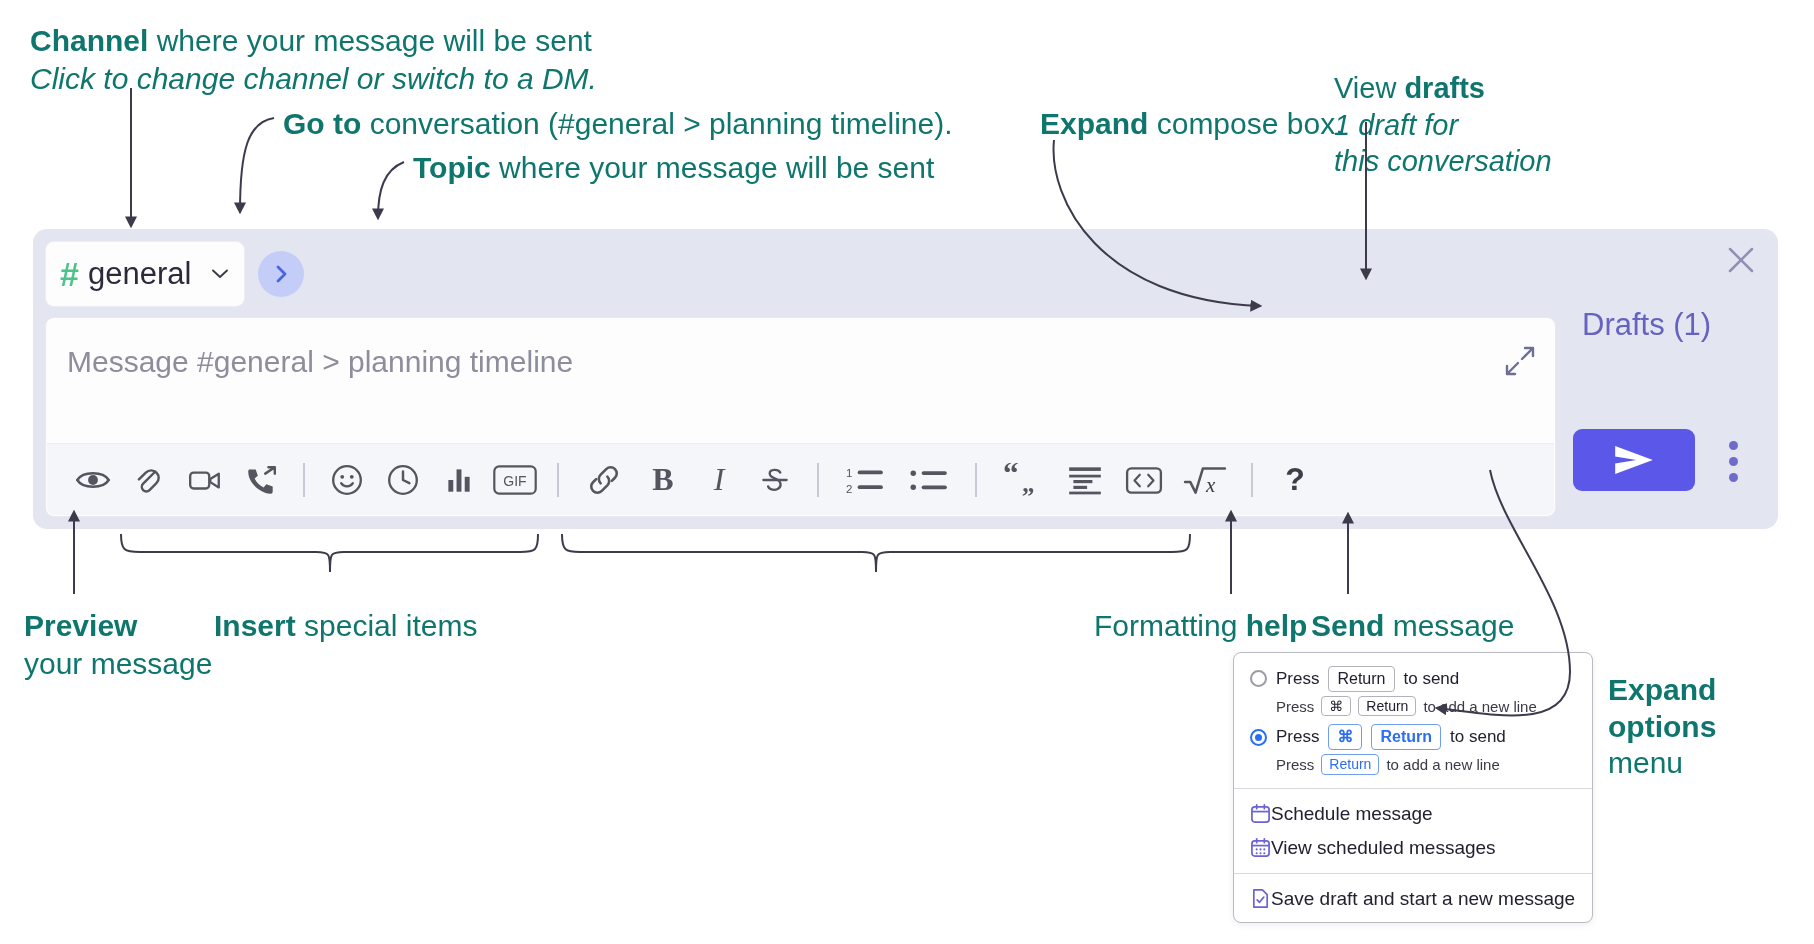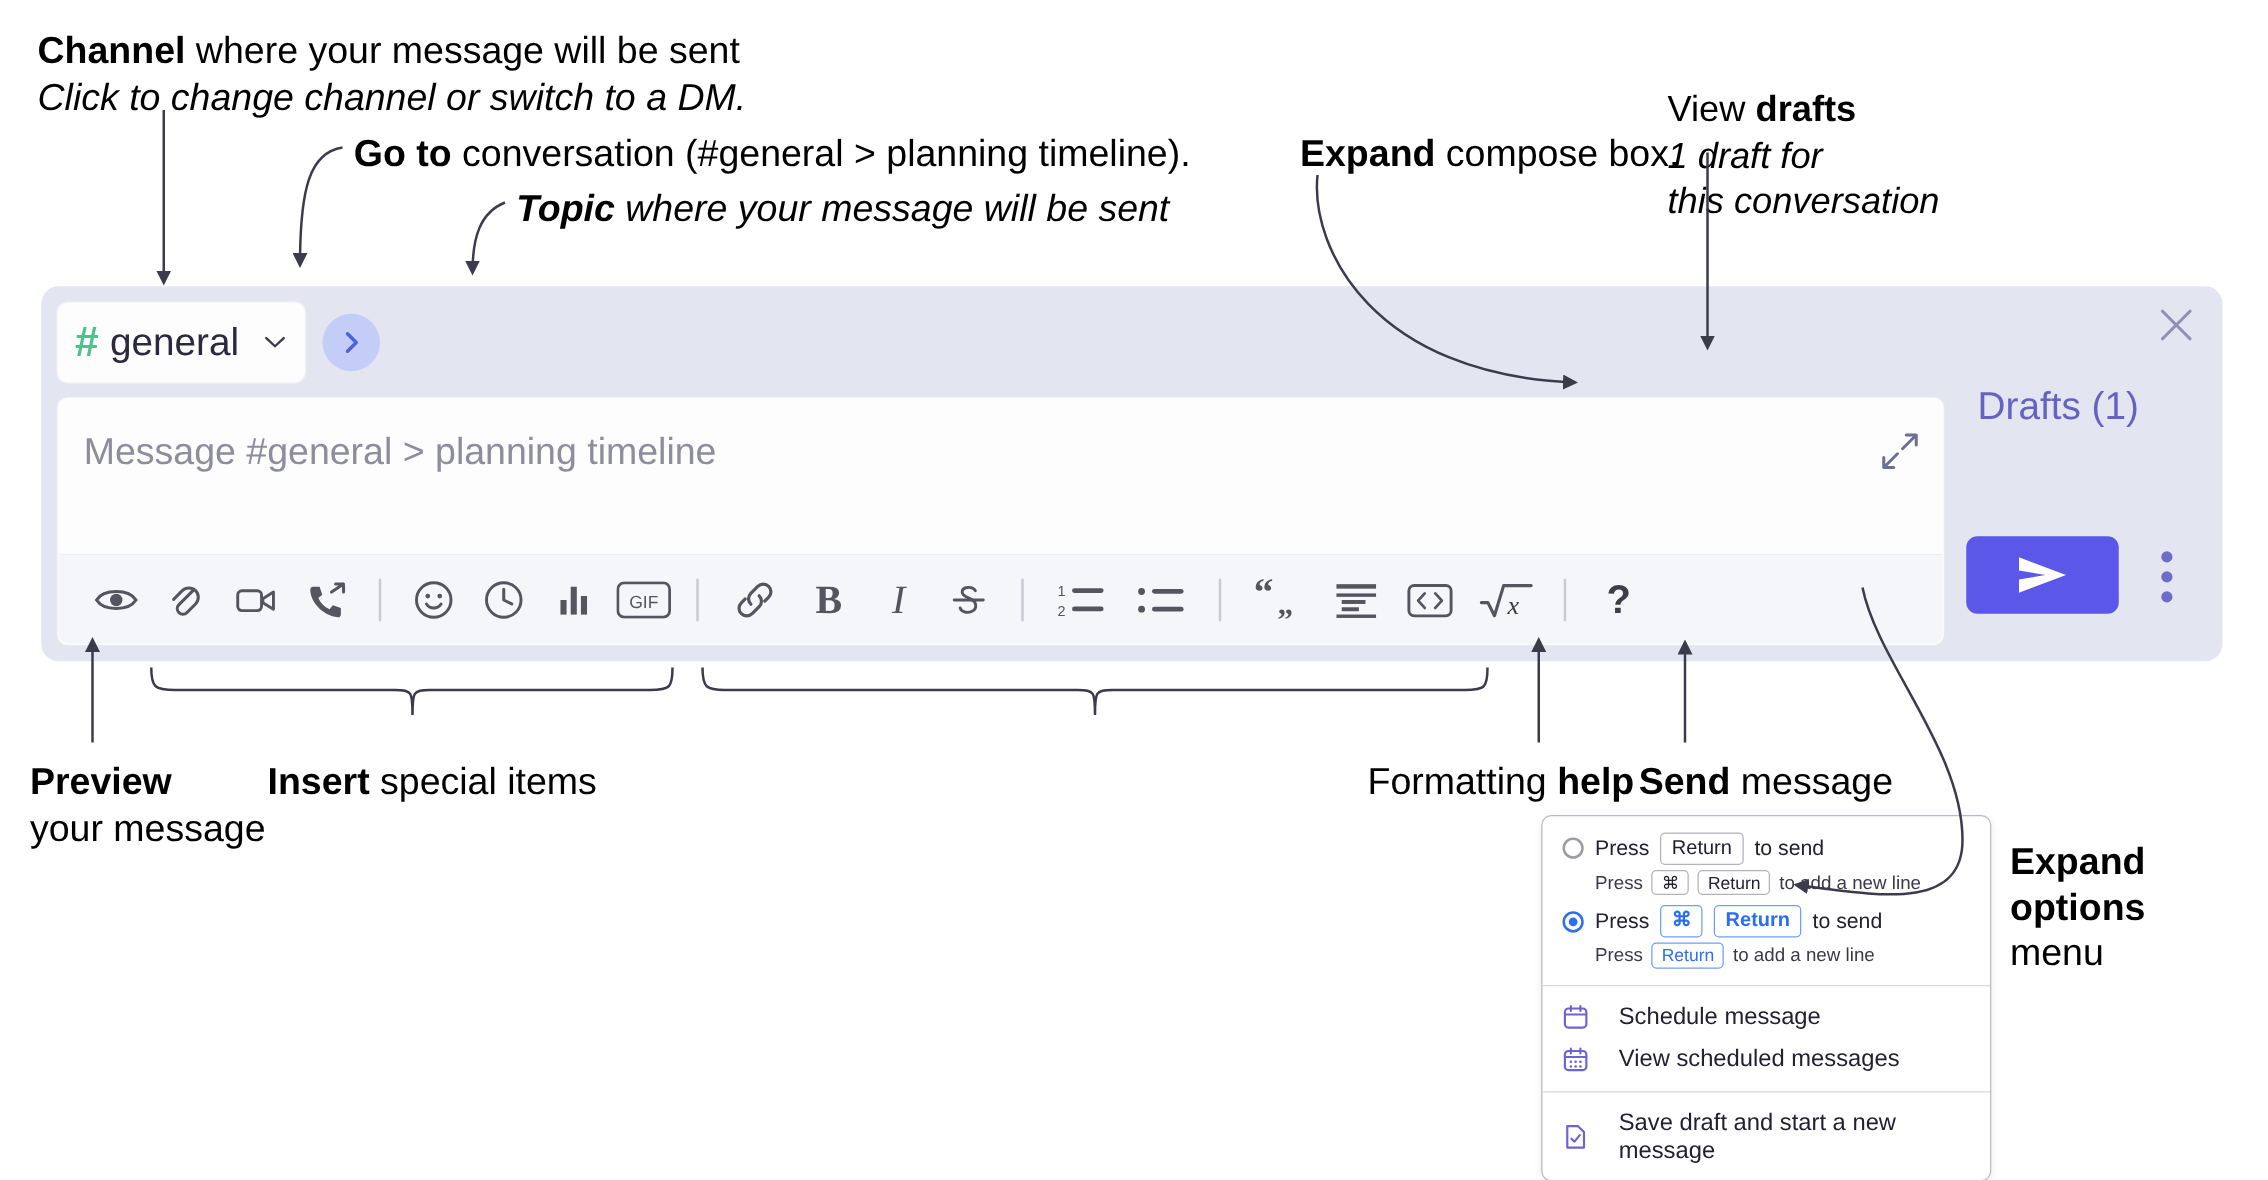--- a/index.html
+++ b/index.html
@@ -5,21 +5,21 @@
   * { box-sizing: border-box; margin: 0; padding: 0; }
   html, body {
     width: 1814px; height: 944px;
     background: #ffffff;
     font-family: "Liberation Sans", sans-serif;
     color: #1d1c2e;
     overflow: hidden;
   }
   #root { position: relative; width: 1814px; height: 944px; }
 
-  .anno { position: absolute; color: #000000; line-height: 1.26; }
+  .anno { position: absolute; color: #0f766e; line-height: 1.26; }
   .anno b { font-weight: 700; }
   .anno i { font-style: italic; }
   .a-30 { font-size: 30px; }
   .a-29 { font-size: 29px; margin-top: 48px; }
 
   svg.ovl { position: absolute; left: 0; top: 0; width: 1814px; height: 944px; pointer-events: none; overflow: visible; }
 
   
   #compose {
     position: absolute; left: 33px; top: 229px;
@@ -110,38 +110,38 @@
     display: inline-flex; align-items: center; justify-content: center;
     border: 1px solid #b1b2bb; border-radius: 4px;
     padding: 1px 8px; font-size: 16px; line-height: 1.35; color: #22212f;
     background: #fff;
   }
   .key.blue { border-color: #6f9ef5; color: #2c6ef2; font-weight: 700; }
   .msub { padding: 1px 16px 5px 42px; font-size: 15px; color: #3a3947;
     display: flex; align-items: center; gap: 7px; }
   .msub .key { font-size: 14px; padding: 0 7px; }
   .mdiv { height: 1px; background: #d8d9e0; margin: 8px 0; }
-  .mitem { display: flex; align-items: center; gap: 24px; padding: 6px 16px; font-size: 19px; color: #22212f; }
+  .mitem { display: flex; align-items: center; gap: 0; padding: 6px 16px; font-size: 19px; color: #22212f; }
   .micon { width: 21px; height: 21px; color: #6b62d6; flex: none; }
 </style>
 </head>
 <body>
 
 <div id="root">
 
   <div class="anno a-30" style="left:30px; top:22px;">
     <b>Channel</b><span> where your message will be sent</span>
     <div><i>Click to change channel or switch to a DM.</i></div>
   </div>
 
   <div class="anno a-30" style="left:283px; top:105px;">
     <b>Go to</b><span> conversation (#general &gt; planning timeline).</span>
   </div>
 
-  <div class="anno a-30" style="left:413px; top:149px;font-style:italic;">
+  <div class="anno a-30" style="left:413px; top:149px;">
     <b>Topic</b><span> where your message will be sent</span>
   </div>
 
   <div class="anno a-30" style="left:1040px; top:105px;">
     <b>Expand</b><span> compose box.</span>
   </div>
 
   <div class="anno a-29" style="left:1334px; top:22px;">
     <span>View </span><b>drafts</b>
     <div><i>1 draft for</i></div>

